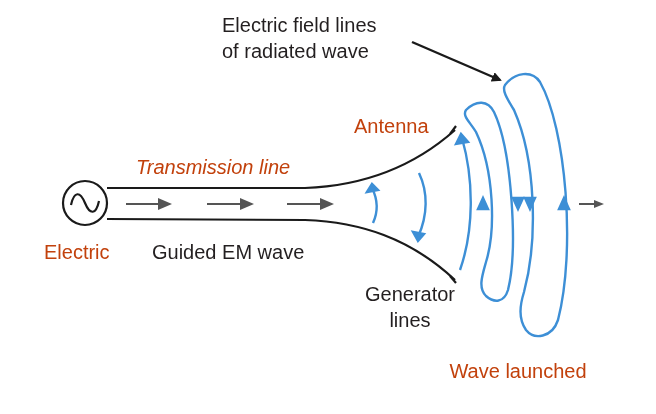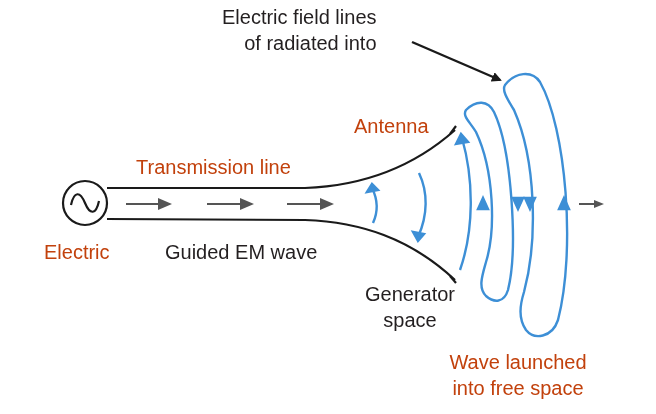--- a/index.html
+++ b/index.html
@@ -67,29 +67,28 @@
     </g>
 
     <g>
       <line x1="579" y1="204" x2="596" y2="204" stroke="#555555" stroke-width="2"></line>
       <path d="M594,200 L604,204 L594,208 Z" fill="#555555"></path>
     </g>
 
     <line x1="412" y1="42" x2="500" y2="80" stroke="#1a1a1a" stroke-width="2.4" marker-end="url(#mk-black)"></line>
   </svg>
 
-  <div class="lbl blk" style="left:222px; top:4px;text-align:right;">
+  <div class="lbl blk" style="left:222px; top:12px;">
     <div>Electric field lines</div>
-    <div>of radiated into</div>
+    <div>of radiated wave</div>
   </div>
   <div class="lbl blu" style="left:354px; top:113px;">Antenna</div>
-  <div class="lbl blu" style="left:136px; top:154px;">Transmission line</div>
+  <div class="lbl blu" style="left:136px; top:154px;font-style:italic;">Transmission line</div>
   <div class="lbl blu" style="left:44px; top:239px;">Electric</div>
-  <div class="lbl blk" style="left:165px; top:239px;">Guided EM wave</div>
+  <div class="lbl blk" style="left:152px; top:239px;">Guided EM wave</div>
   <div class="lbl blk ctr" style="left:356px; top:281px; width:108px;">
     <div>Generator</div>
-    <div>space</div>
+    <div>lines</div>
   </div>
-  <div class="lbl blu ctr" style="left:432px; top:349px; width:172px;">
+  <div class="lbl blu ctr" style="left:432px; top:358px; width:172px;">
     <div>Wave launched</div>
-    <div>into free space</div>
   </div>
 </div>
 
 </body></html>

